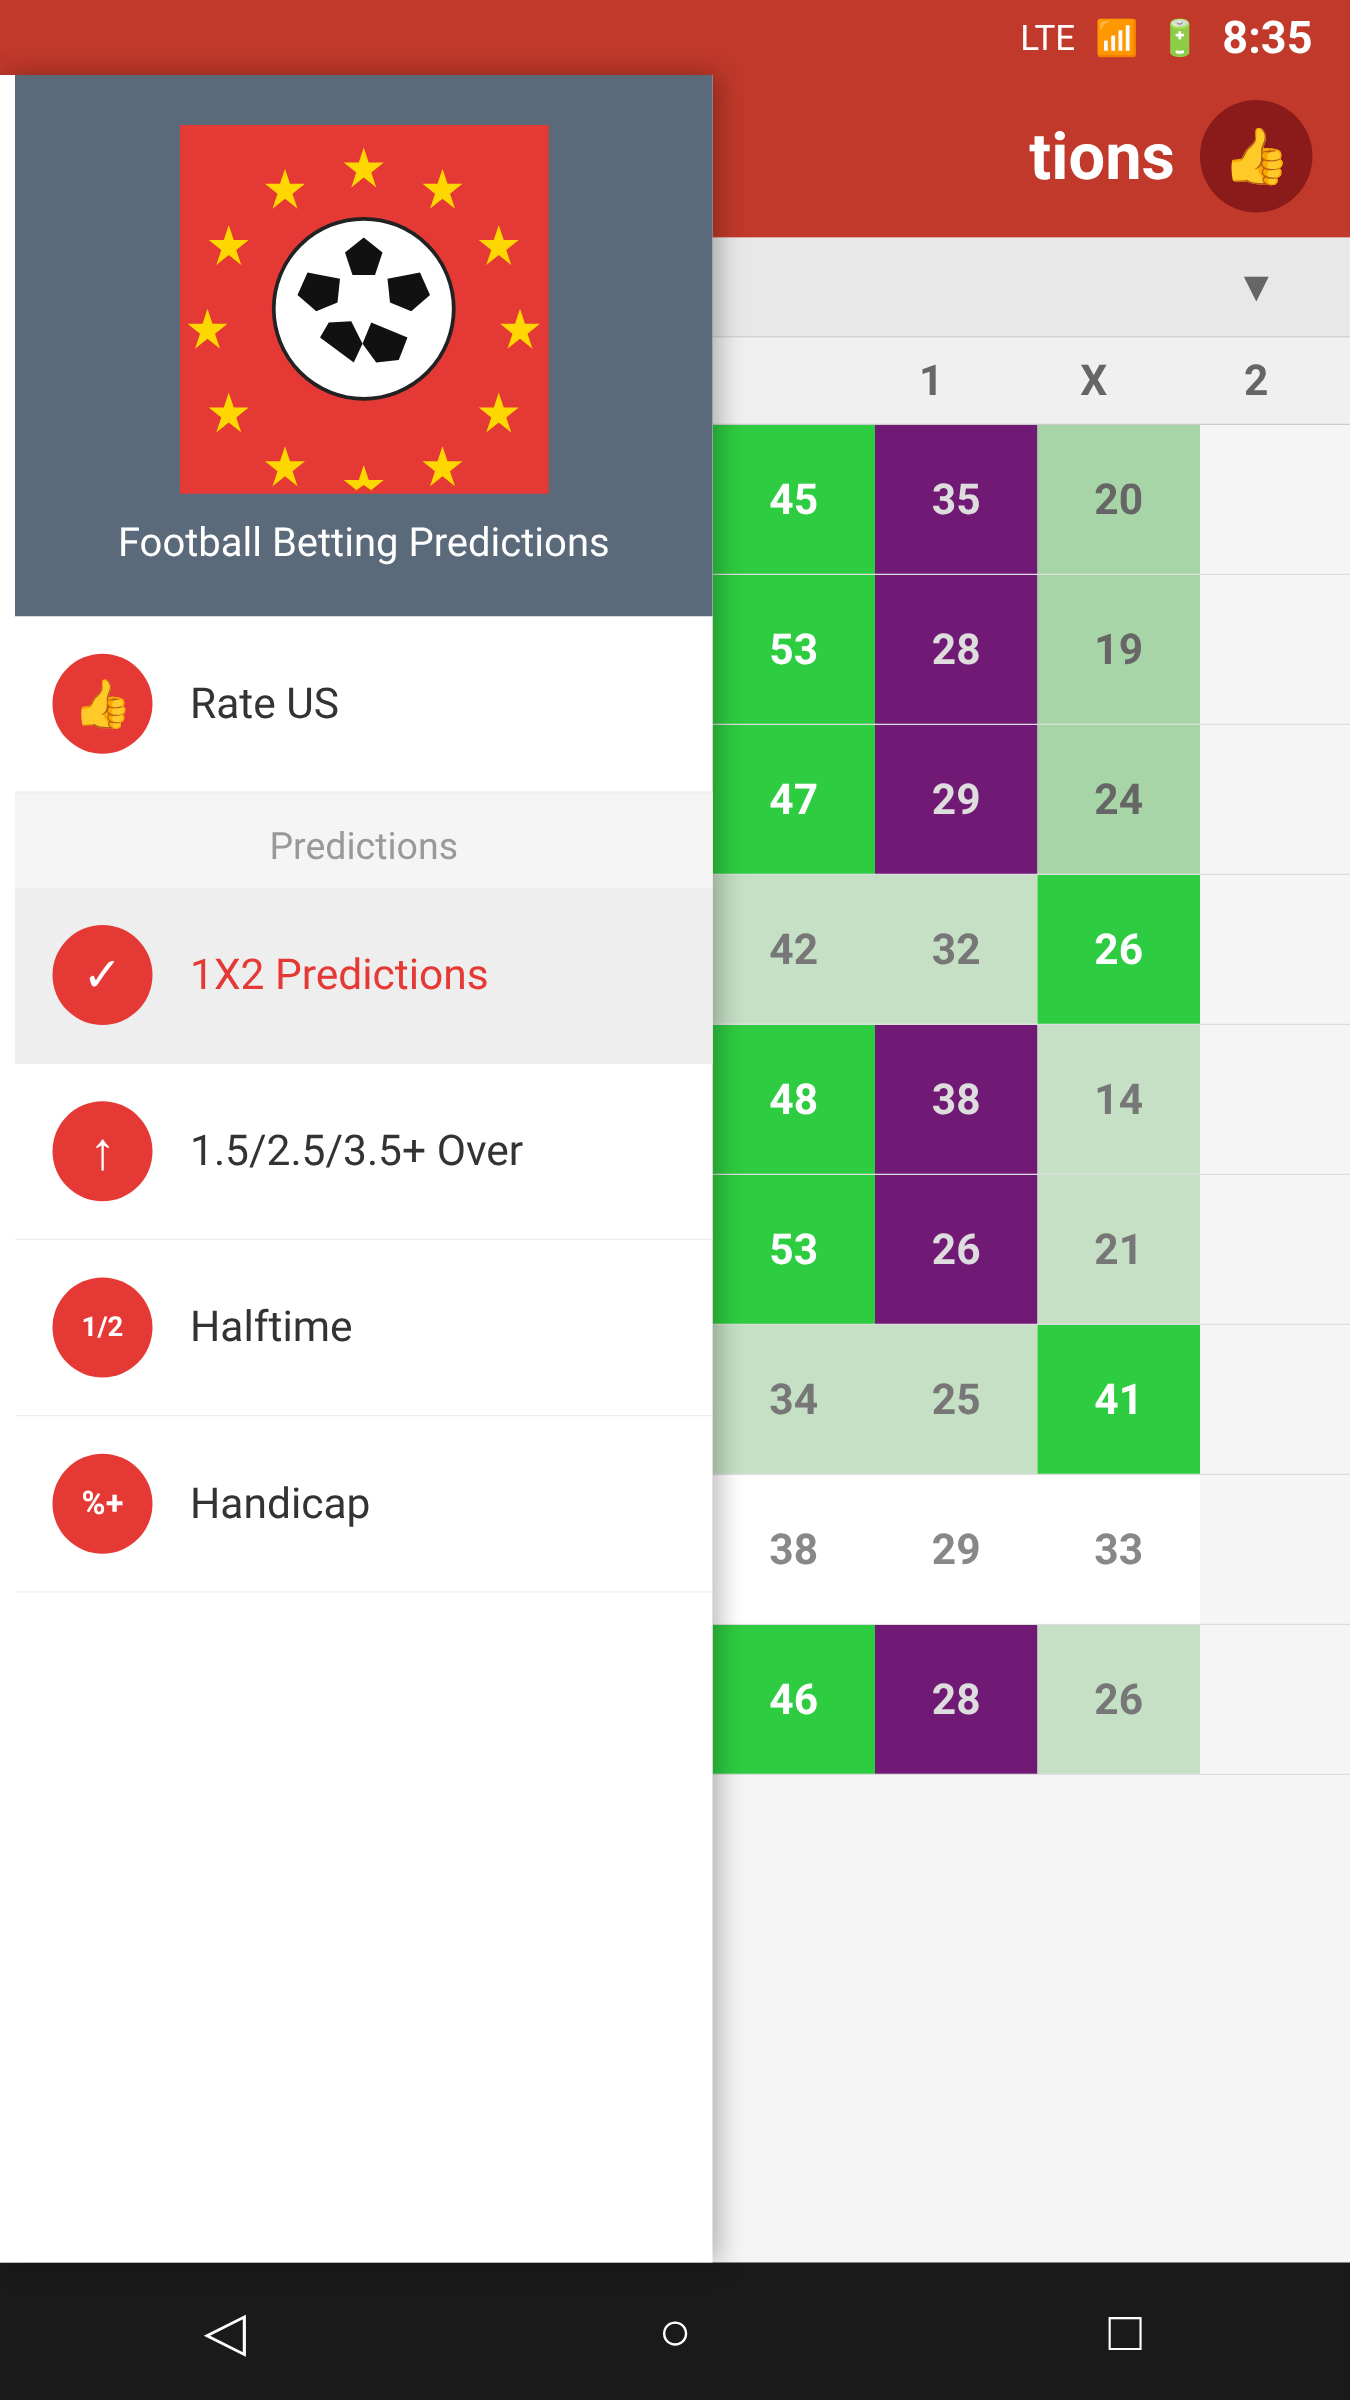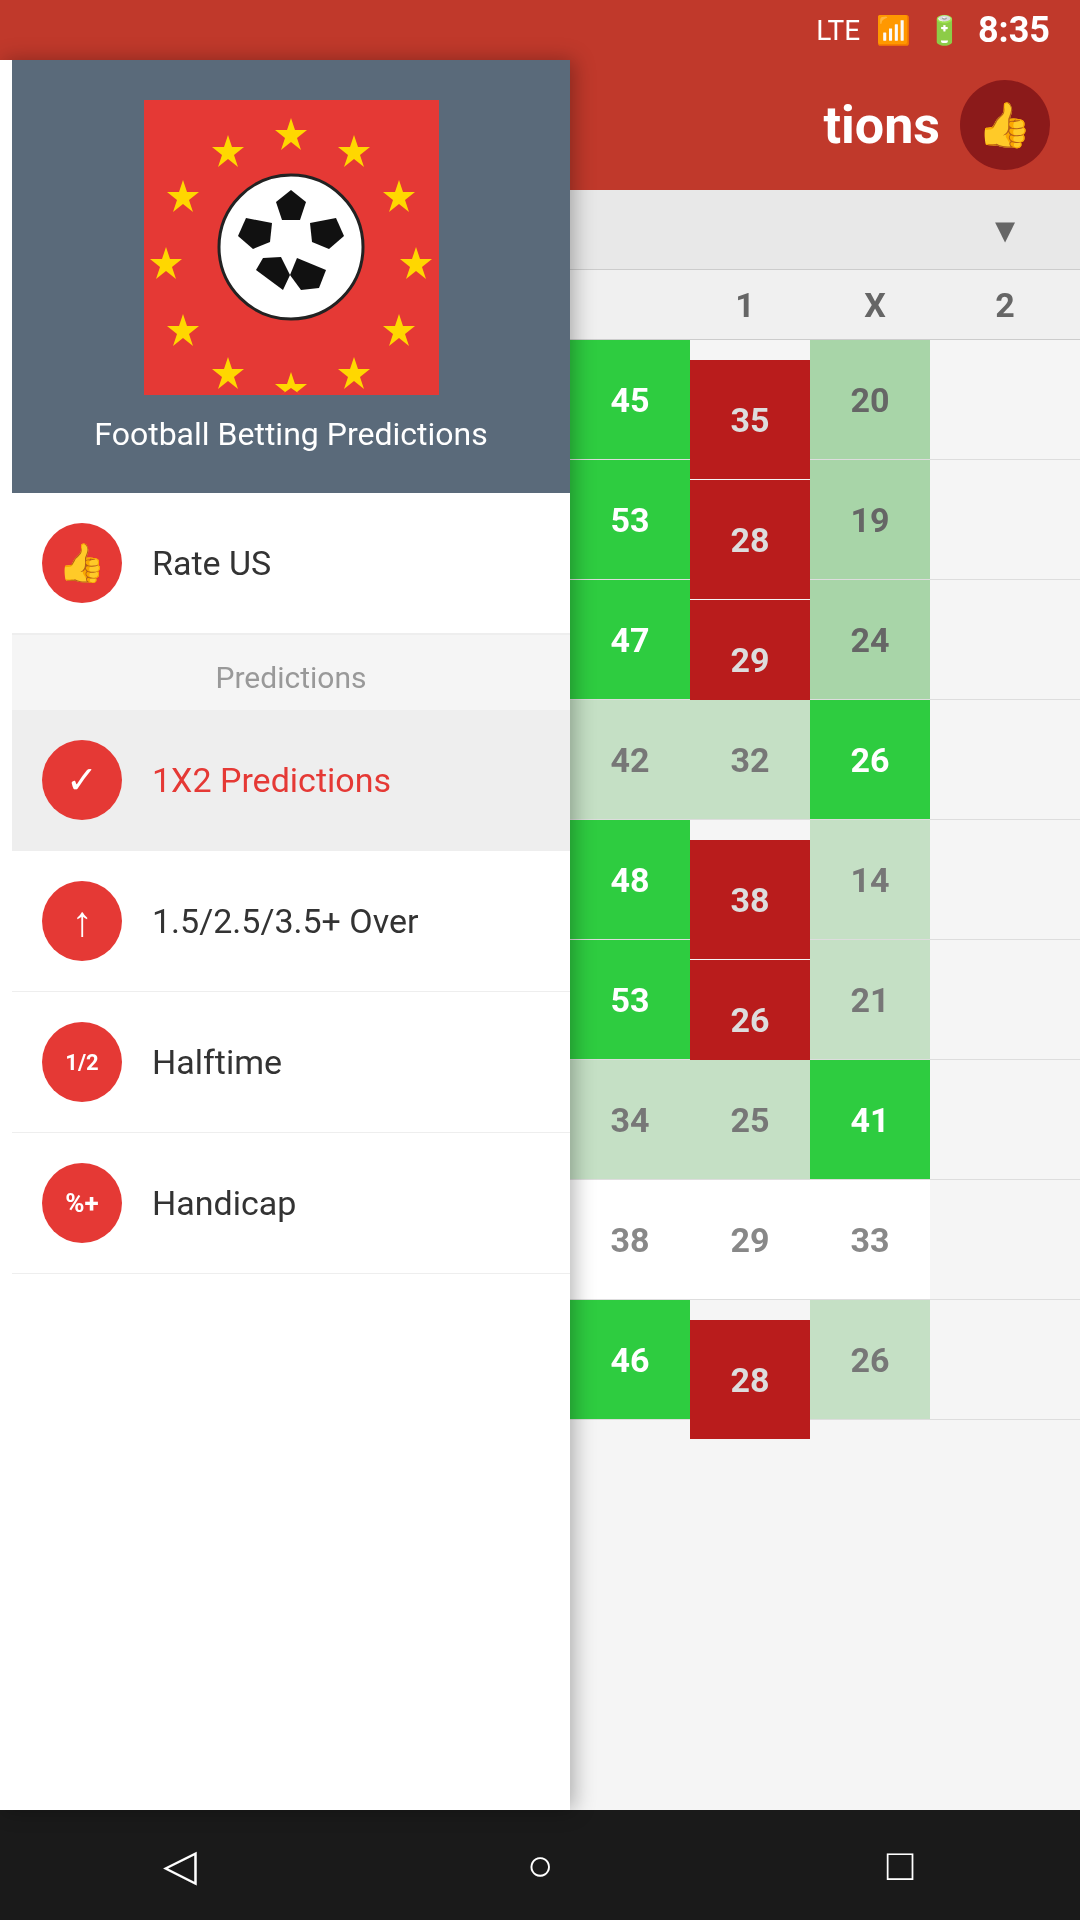--- a/index.html
+++ b/index.html
@@ -222,31 +222,31 @@
       color: #666;
     }
 
     .behind-row {
       display: flex;
       height: 120px;
       border-bottom: 1px solid #ddd;
     }
 
     .behind-cell {
-      width: 120px;
+      width: 130px;
       height: 100%;
       display: flex;
       align-items: center;
       justify-content: center;
       font-size: 34px;
       font-weight: bold;
     }
 
     .bg-green-dark { background: #2ecc40; color: white; }
-    .bg-green-mid { background: #b91c1c; color: #ddd; margin-top: 20px; }
+    .bg-green-mid { background: #701a75; color: #ddd; }
     .bg-green-light { background: #a8d5a8; color: #666; }
     .bg-green-very-light { background: #c5e0c5; color: #777; }
     .bg-white-row { background: white; color: #888; }
   </style>
 </head>
 <body>
 
 <div class="status-bar">
   <div class="status-bar-icons">
     <span class="status-bar-icon">LTE</span>

